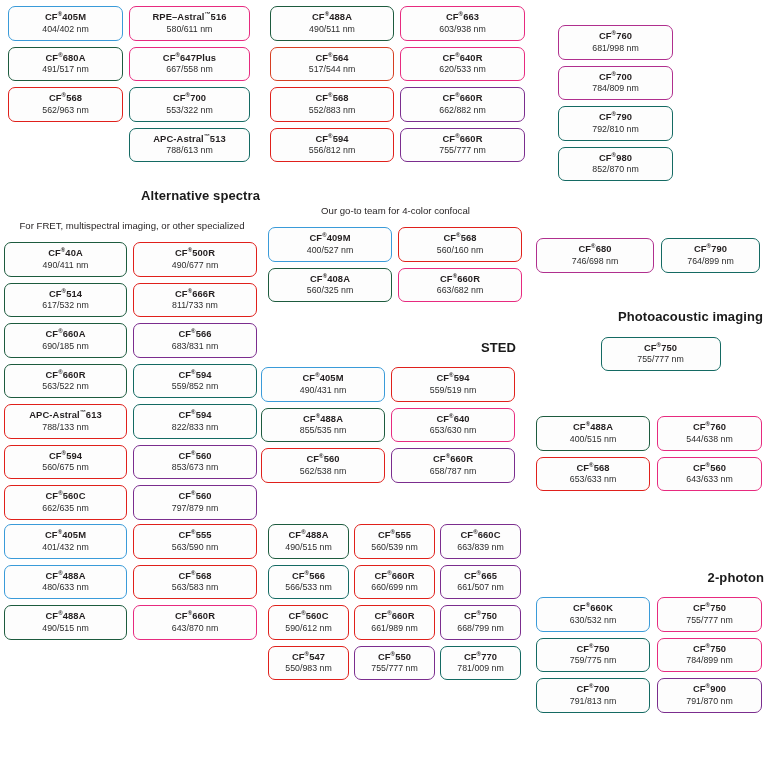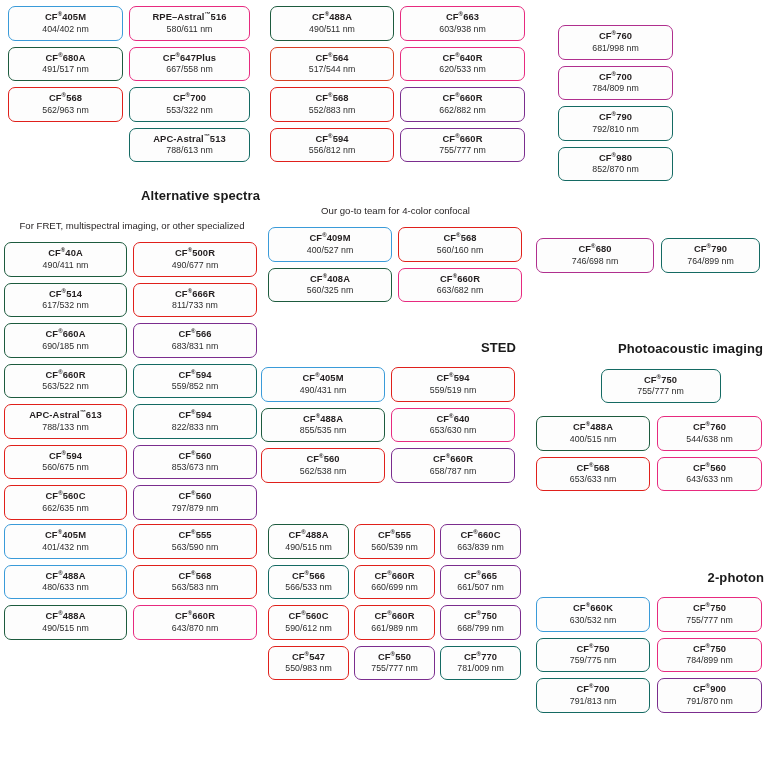--- a/index.html
+++ b/index.html
@@ -54,21 +54,21 @@
 
   
   .sec-title{
     text-align:right;
     font-size:13px;
     font-weight:bold;
     color:#1a1a1a;
     letter-spacing:.1px;
     white-space:nowrap;
   }
-  .sec-title.two-line{line-height:1.12;white-space:normal;margin-top:32px;}
+  .sec-title.two-line{line-height:1.12;white-space:normal;}
   .sec-sub{
     text-align:center;
     font-size:9.6px;
     color:#231f20;
     margin-top:17px;
     white-space:nowrap;
   }
   .abs{position:absolute;}
 </style>
 </head>

